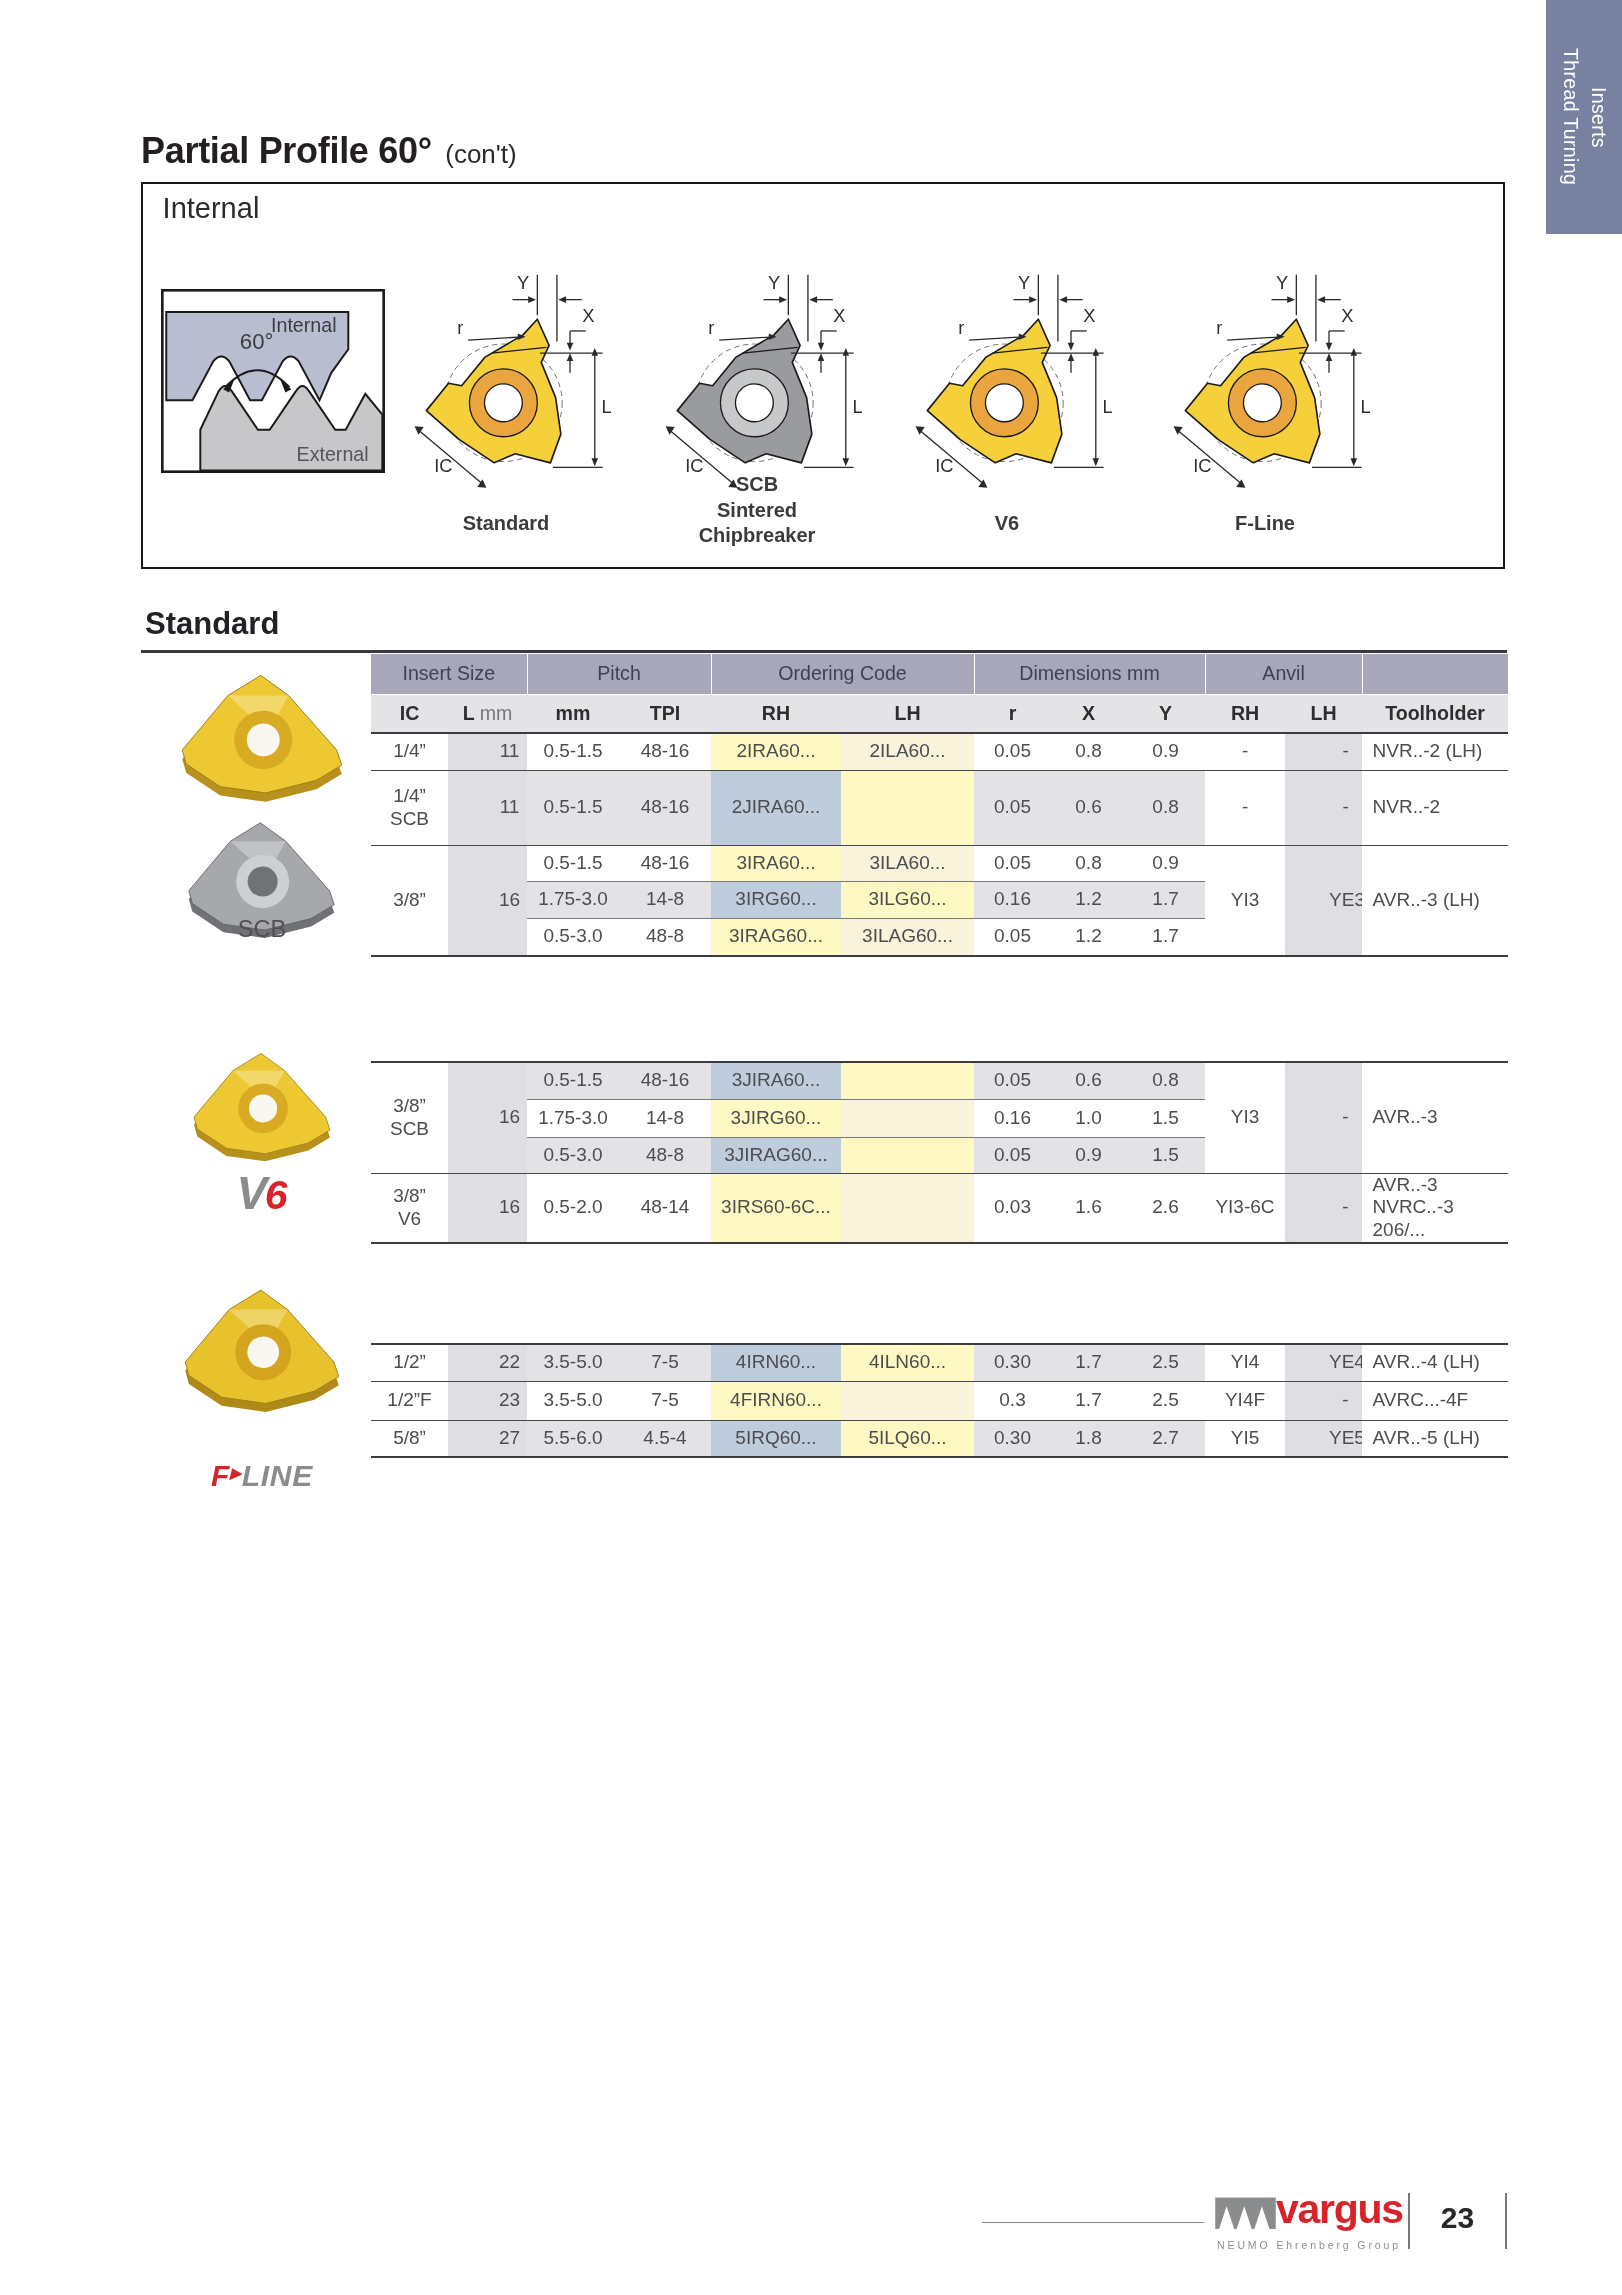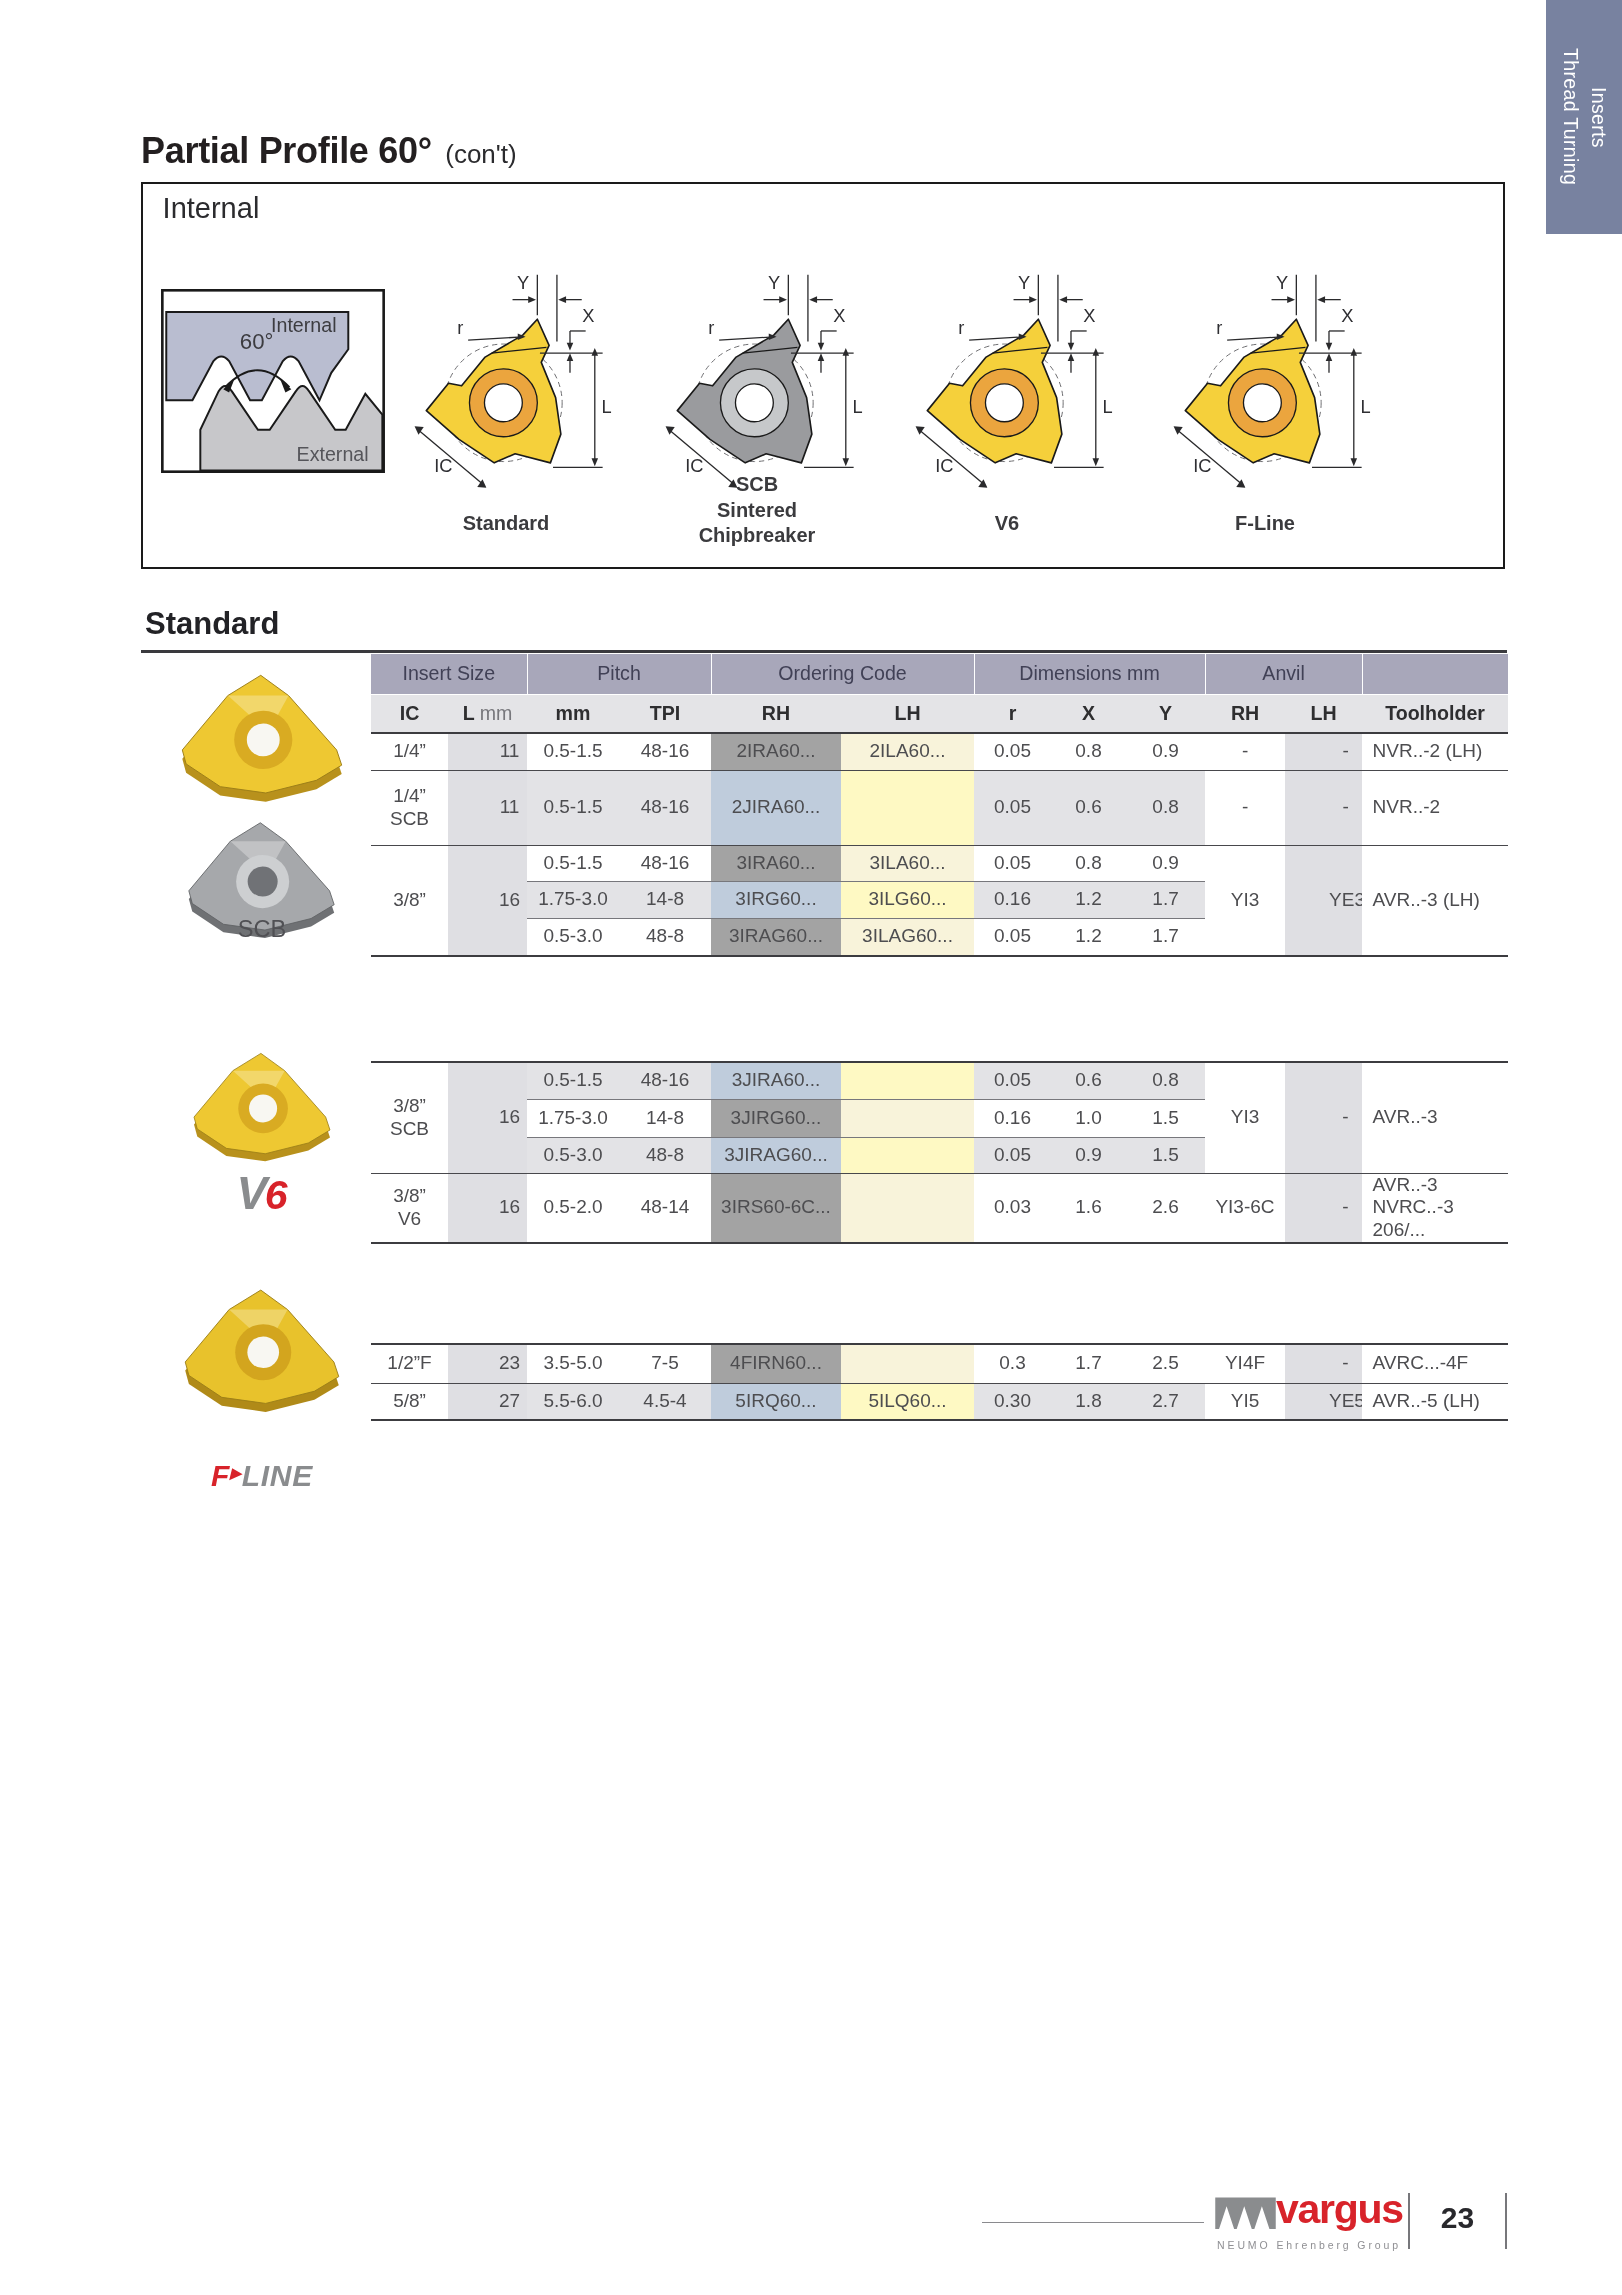--- a/index.html
+++ b/index.html
@@ -56,21 +56,21 @@
       font-size:19px;font-weight:400;color:#4d4d50;line-height:1.2;overflow:hidden;}
   .tbl thead tr.ghead th{height:40px;background:#a8a7ba;color:#40405а;}
   .tbl thead tr.ghead th{color:#414156;font-size:19.6px;font-weight:400;border-bottom:1.3px solid #fff;}
   .tbl thead tr.ghead th + th{border-left:1.3px solid #fff;}
   .tbl thead tr.chead th{height:37px;background:#e4e4e7;color:#2e2e30;font-weight:700;font-size:19.6px;
        border-bottom:2px solid #3c3c40;}
   .tbl thead .u{font-weight:400;color:#77777c;}
   .r55{height:36px;} .r56{height:37px;} .r57{height:37px;} .r58{height:38px;} .r59{height:39px;}
   .r94{height:62px;} .r115{height:75px;}
   td.c-l,td.c-alh{background:#dfdfe3;padding-left:44px;}
-  td.c-rh{background:#a3a3a3;}
+  td.c-rh{background:#fef9c3;}
   td.c-lh{background:#f8f3da;}
   td.c-th{text-align:left;padding-left:10.5px;}
   tr.striped td.c-mm,tr.striped td.c-tpi,tr.striped td.c-r,tr.striped td.c-x,tr.striped td.c-y{background:#e3e3e6;}
   tr.striped td.c-rh{background:#bfccdc;}
   tr.striped td.c-lh{background:#fef9c3;}
   tr.grp td{border-top:1.3px solid #48484c;}
   td.sep{border-top:1.3px solid #77777c;}
 
   
   .footer-rule{position:absolute;left:982px;top:2222px;width:222px;height:1.3px;background:#8a8a8e;}
@@ -523,20 +523,38 @@
       <col style="width:130px">
         <col style="width:133px">
         <col style="width:77px">
         <col style="width:75px">
       <col style="width:79px">
         <col style="width:80px">
         <col style="width:77px">
         <col style="width:146px">
     </colgroup>
     <tbody>
+      <tr class="striped r57">
+        <td class="c-ic">
+            <div>1/2”</div>
+          </td>
+        <td class="c-l">22</td>
+        <td class="c-mm">3.5-5.0</td>
+        <td class="c-tpi">7-5</td>
+        <td class="c-rh">4IRN60...</td>
+        <td class="c-lh">4ILN60...</td>
+        <td class="c-r">0.30</td>
+        <td class="c-x">1.7</td>
+        <td class="c-y">2.5</td>
+        <td class="c-arh">YI4</td>
+        <td class="c-alh">YE4</td>
+        <td class="c-th">
+            <div>AVR..-4 (LH)</div>
+          </td>
+      </tr>
       <tr class="grp r59">
         <td class="c-ic">
             <div>1/2”F</div>
           </td>
         <td class="c-l">23</td>
         <td class="c-mm">3.5-5.0</td>
         <td class="c-tpi">7-5</td>
         <td class="c-rh">4FIRN60...</td>
         <td class="c-lh"></td>
         <td class="c-r">0.3</td>

